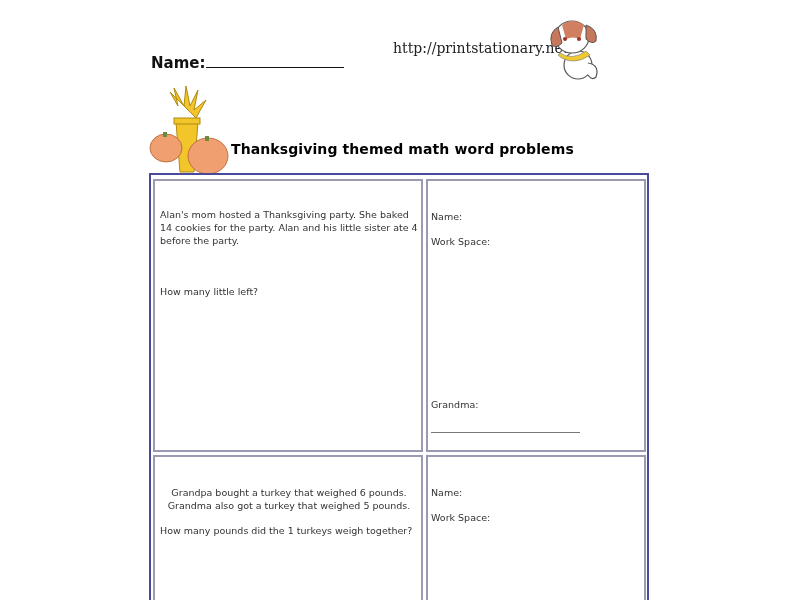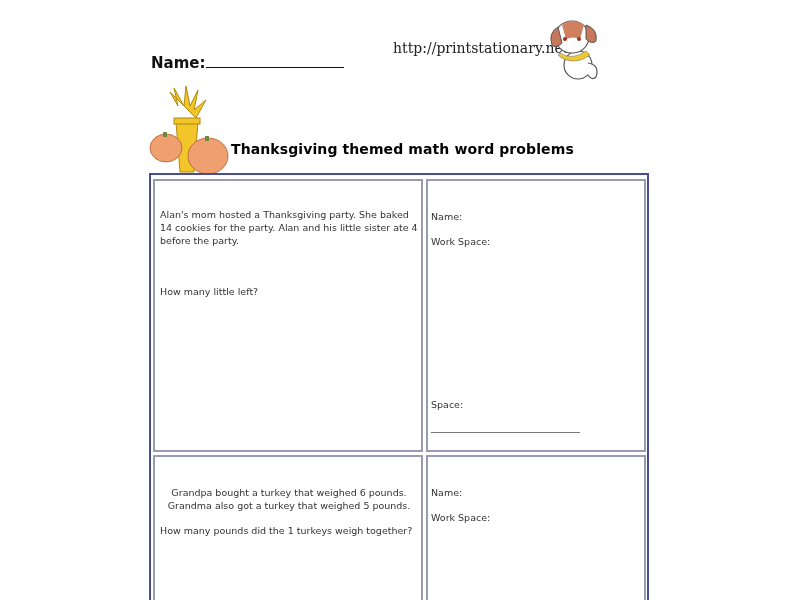--- a/index.html
+++ b/index.html
@@ -60,19 +60,19 @@
 
 <div class="cell c-left1"></div>
 <div class="cell c-right1"></div>
 <div class="cell c-left2"></div>
 <div class="cell c-right2"></div>
 
 <div class="txt" style="left:160px; top:208px; width:258px;">Alan's mom hosted a Thanksgiving party. She baked 14 cookies for the party. Alan and his little sister ate 4 before the party.</div>
 <div class="txt" style="left:160px; top:285px; width:258px;">How many little left?</div>
 <div class="txt" style="left:431px; top:210px;">Name:</div>
 <div class="txt" style="left:431px; top:235px;">Work Space:</div>
-<div class="txt" style="left:431px; top:398px;">Space:</div>
+<div class="txt" style="left:431px; top:398px;">Grandma:</div>
 <div class="ans-line"></div>
 
 <div class="txt" style="left:160px; top:486px; width:258px;text-align:center;">Grandpa bought a turkey that weighed 6 pounds. Grandma also got a turkey that weighed 5 pounds.</div>
 <div class="txt" style="left:160px; top:524px; width:258px;">How many pounds did the 1 turkeys weigh together?</div>
 <div class="txt" style="left:431px; top:486px;">Name:</div>
 <div class="txt" style="left:431px; top:511px;">Work Space:</div>
 
 </body></html>

